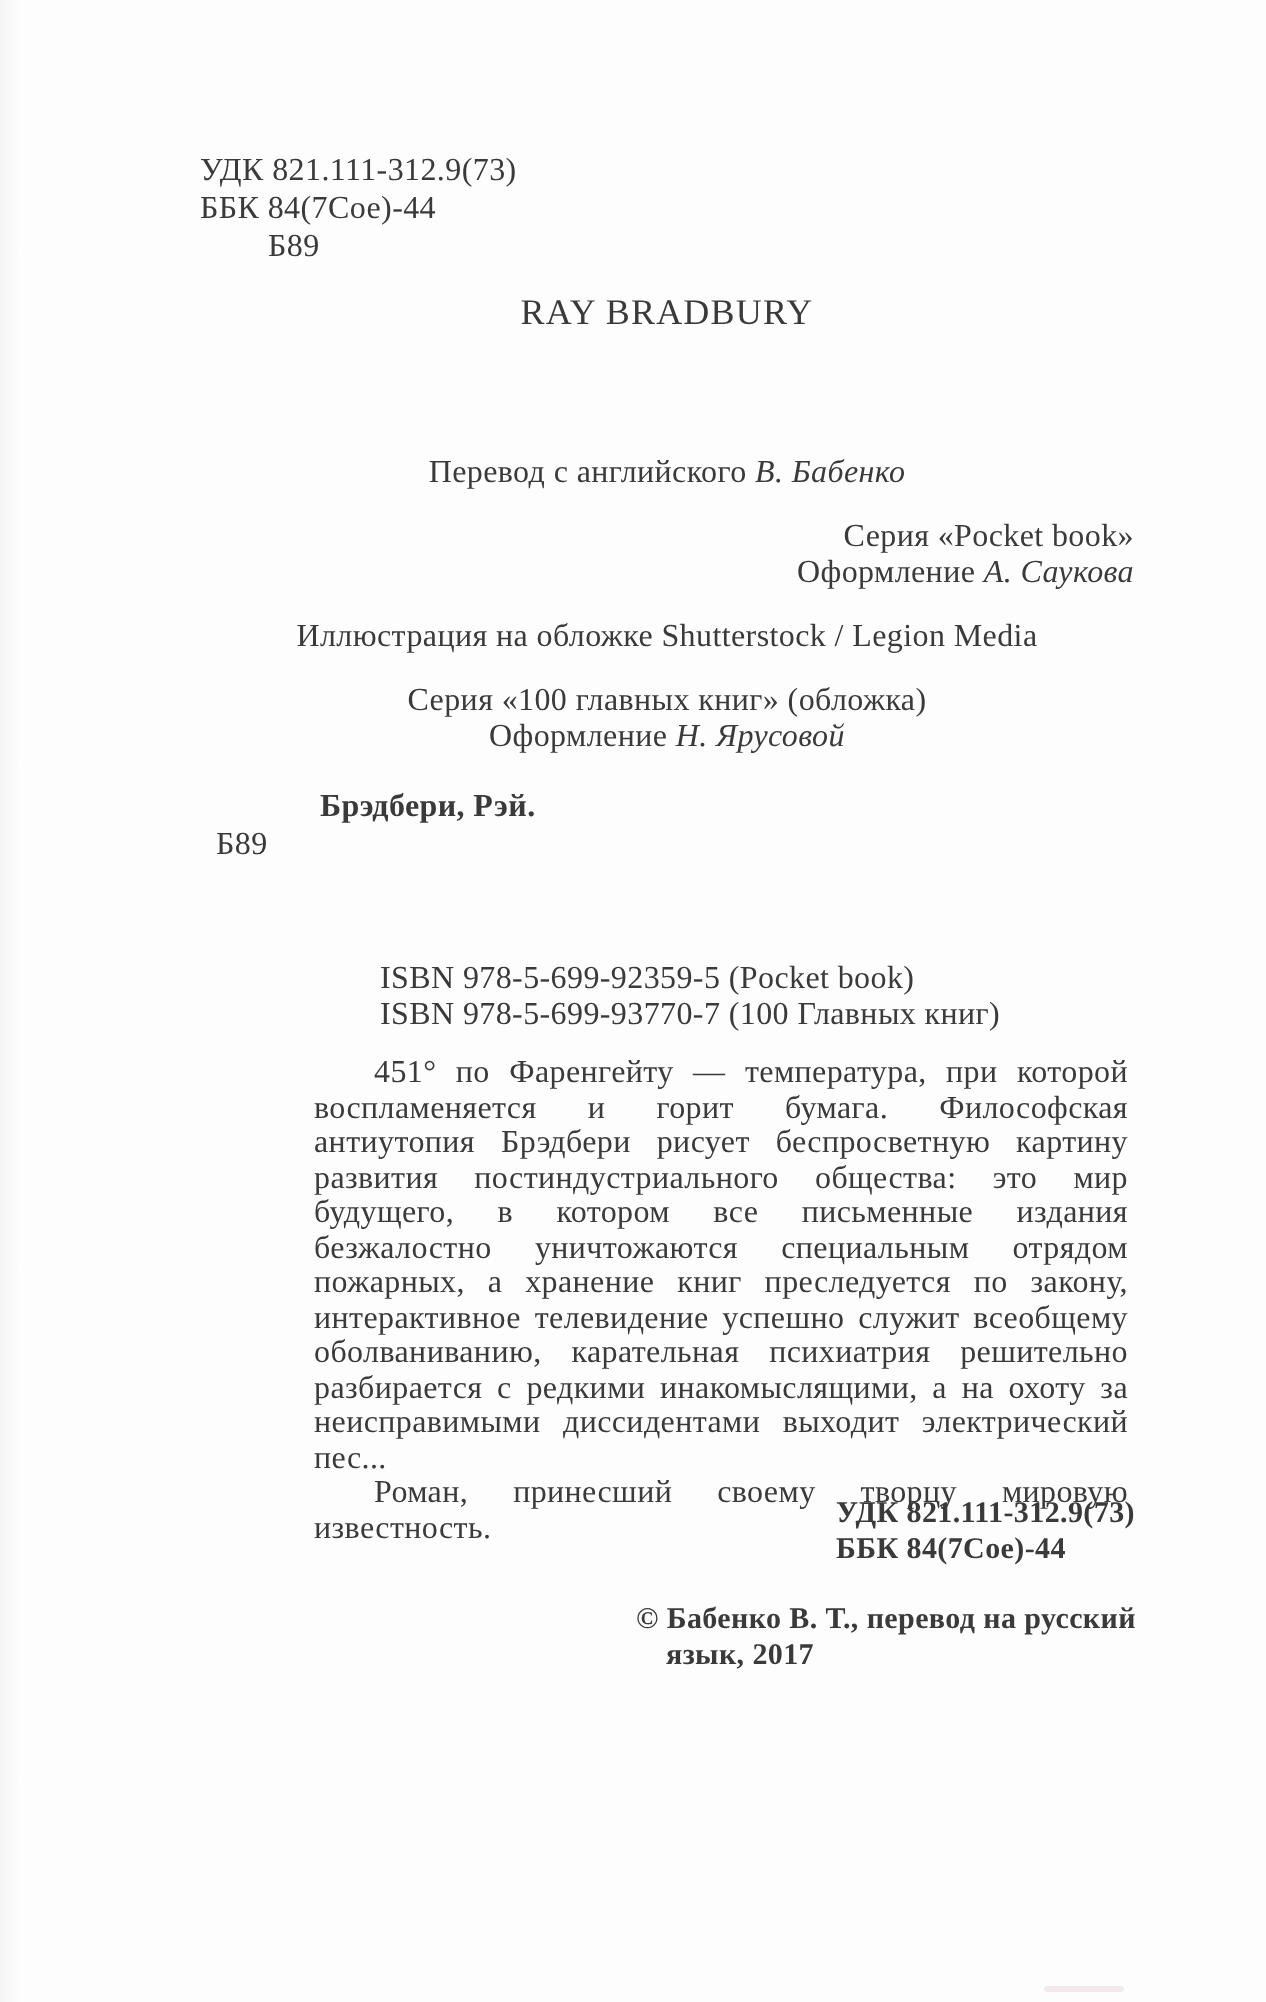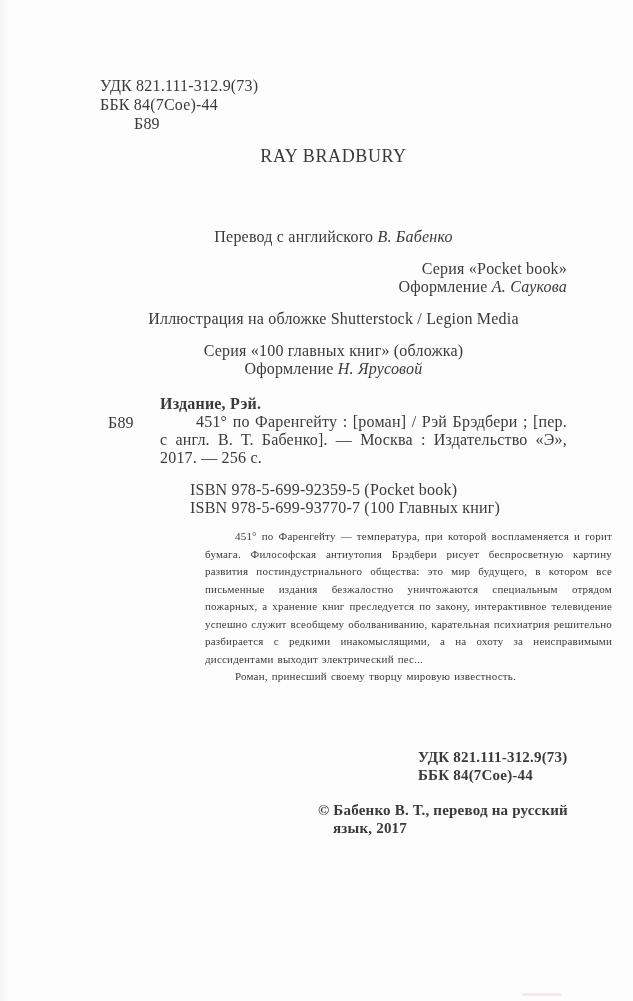--- a/index.html
+++ b/index.html
@@ -29,21 +29,21 @@
   .author-line{left:100px;top:146px;width:467px;font-size:18px;letter-spacing:0.6px;}
   .title-group{left:100px;top:180px;width:467px;font-size:17px;line-height:19px;}
   .translation-line{left:100px;top:228px;width:467px;font-size:16px;}
   .series-pocket{left:100px;top:260px;width:467px;font-size:16px;text-align:right;}
   .illustration-line{left:100px;top:310px;width:467px;font-size:16px;}
   .series-100{left:100px;top:342px;width:467px;font-size:16px;}
   .catalog-heading{left:160px;top:395px;font-size:16px;}
   .catalog-code{left:108px;top:414px;font-size:16px;}
   .catalog-desc{left:160px;top:413px;width:407px;font-size:16px;text-align:justify;text-indent:36px;}
   .catalog-isbn{left:190px;top:481px;font-size:16px;}
-  .annotation{left:157px;top:528px;width:407px;font-size:11px;line-height:17.5px;text-align:justify;margin-left:48px;}
+  .annotation{left:157px;top:528px;width:407px;font-size:16px;line-height:17.5px;text-align:justify;}
   .annotation p{margin:0;text-indent:30px;word-spacing:1px;}
   .footer-codes{left:418px;top:748px;font-size:15px;}
   .footer-copyrights{left:318px;top:801px;width:254px;font-size:15px;}
   .footer-copyrights div{text-indent:-15px;padding-left:15px;}
   .footer-isbn{left:122px;top:833px;font-size:16px;}
   .scan-artifact{
     left:522px;top:993px;width:40px;height:3px;
     background:#f0e2e7;border-radius:2px;opacity:0.8;
   }
 </style>
@@ -73,23 +73,22 @@
 
   <div class="abs center illustration-line">Иллюстрация на обложке Shutterstock / Legion Media</div>
 
   <div class="abs center series-100 lh18">
     <div>Серия «100 главных книг» (обложка)</div>
     <div>
       <span>Оформление </span><span class="it">Н. Ярусовой</span>
     </div>
   </div>
 
-  <div class="abs b catalog-heading">Издание, Рэй.</div>
+  <div class="abs b catalog-heading">Брэдбери, Рэй.</div>
   <div class="abs catalog-code">Б89</div>
-  <div class="abs catalog-desc lh18">451° по Фаренгейту : [роман] / Рэй Брэдбери ; [пер. с англ. В. Т. Бабенко]. — Москва : Издательство «Э», 2017. — 256 с.</div>
 
   <div class="abs catalog-isbn lh18">
     <div>ISBN 978-5-699-92359-5 (Pocket book)</div>
     <div>ISBN 978-5-699-93770-7 (100 Главных книг)</div>
   </div>
 
   <div class="abs annotation">
     <p>451° по Фаренгейту — температура, при которой воспламеняется и горит бумага. Философская антиутопия Брэдбери рисует беспросветную картину развития постиндустриального общества: это мир будущего, в котором все письменные издания безжалостно уничтожаются специальным отрядом пожарных, а хранение книг преследуется по закону, интерактивное телевидение успешно служит всеобщему оболваниванию, карательная психиатрия решительно разбирается с редкими инакомыслящими, а на охоту за неисправимыми диссидентами выходит электрический пес...</p>
     <p>Роман, принесший своему творцу мировую известность.</p>
   </div>

